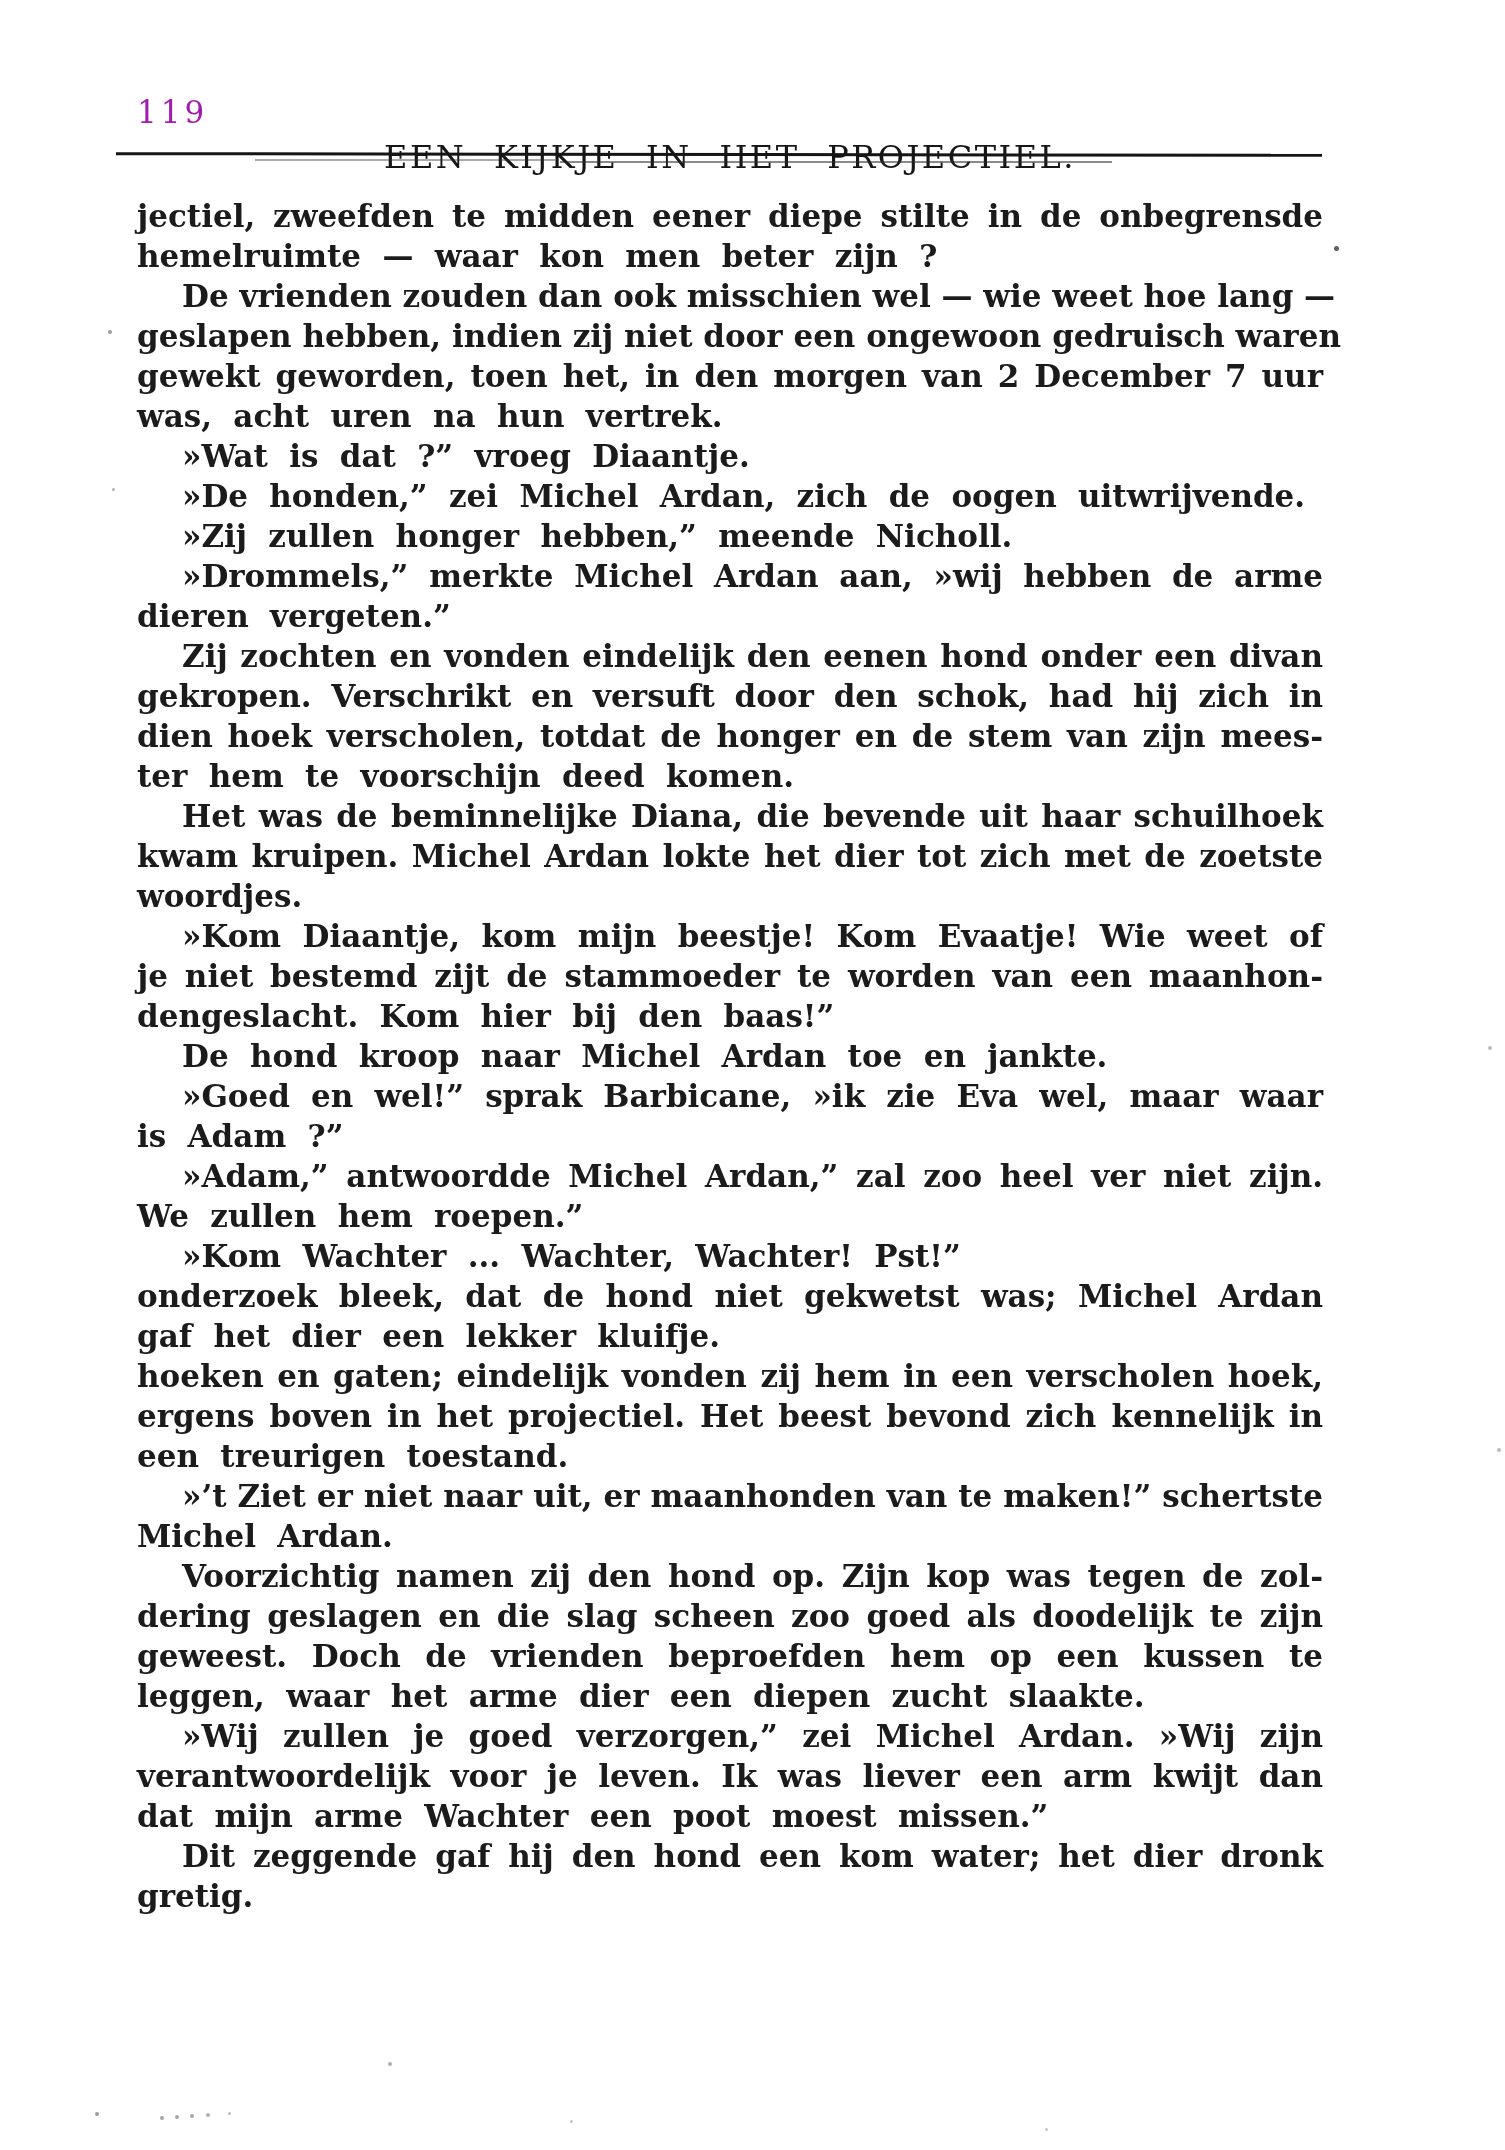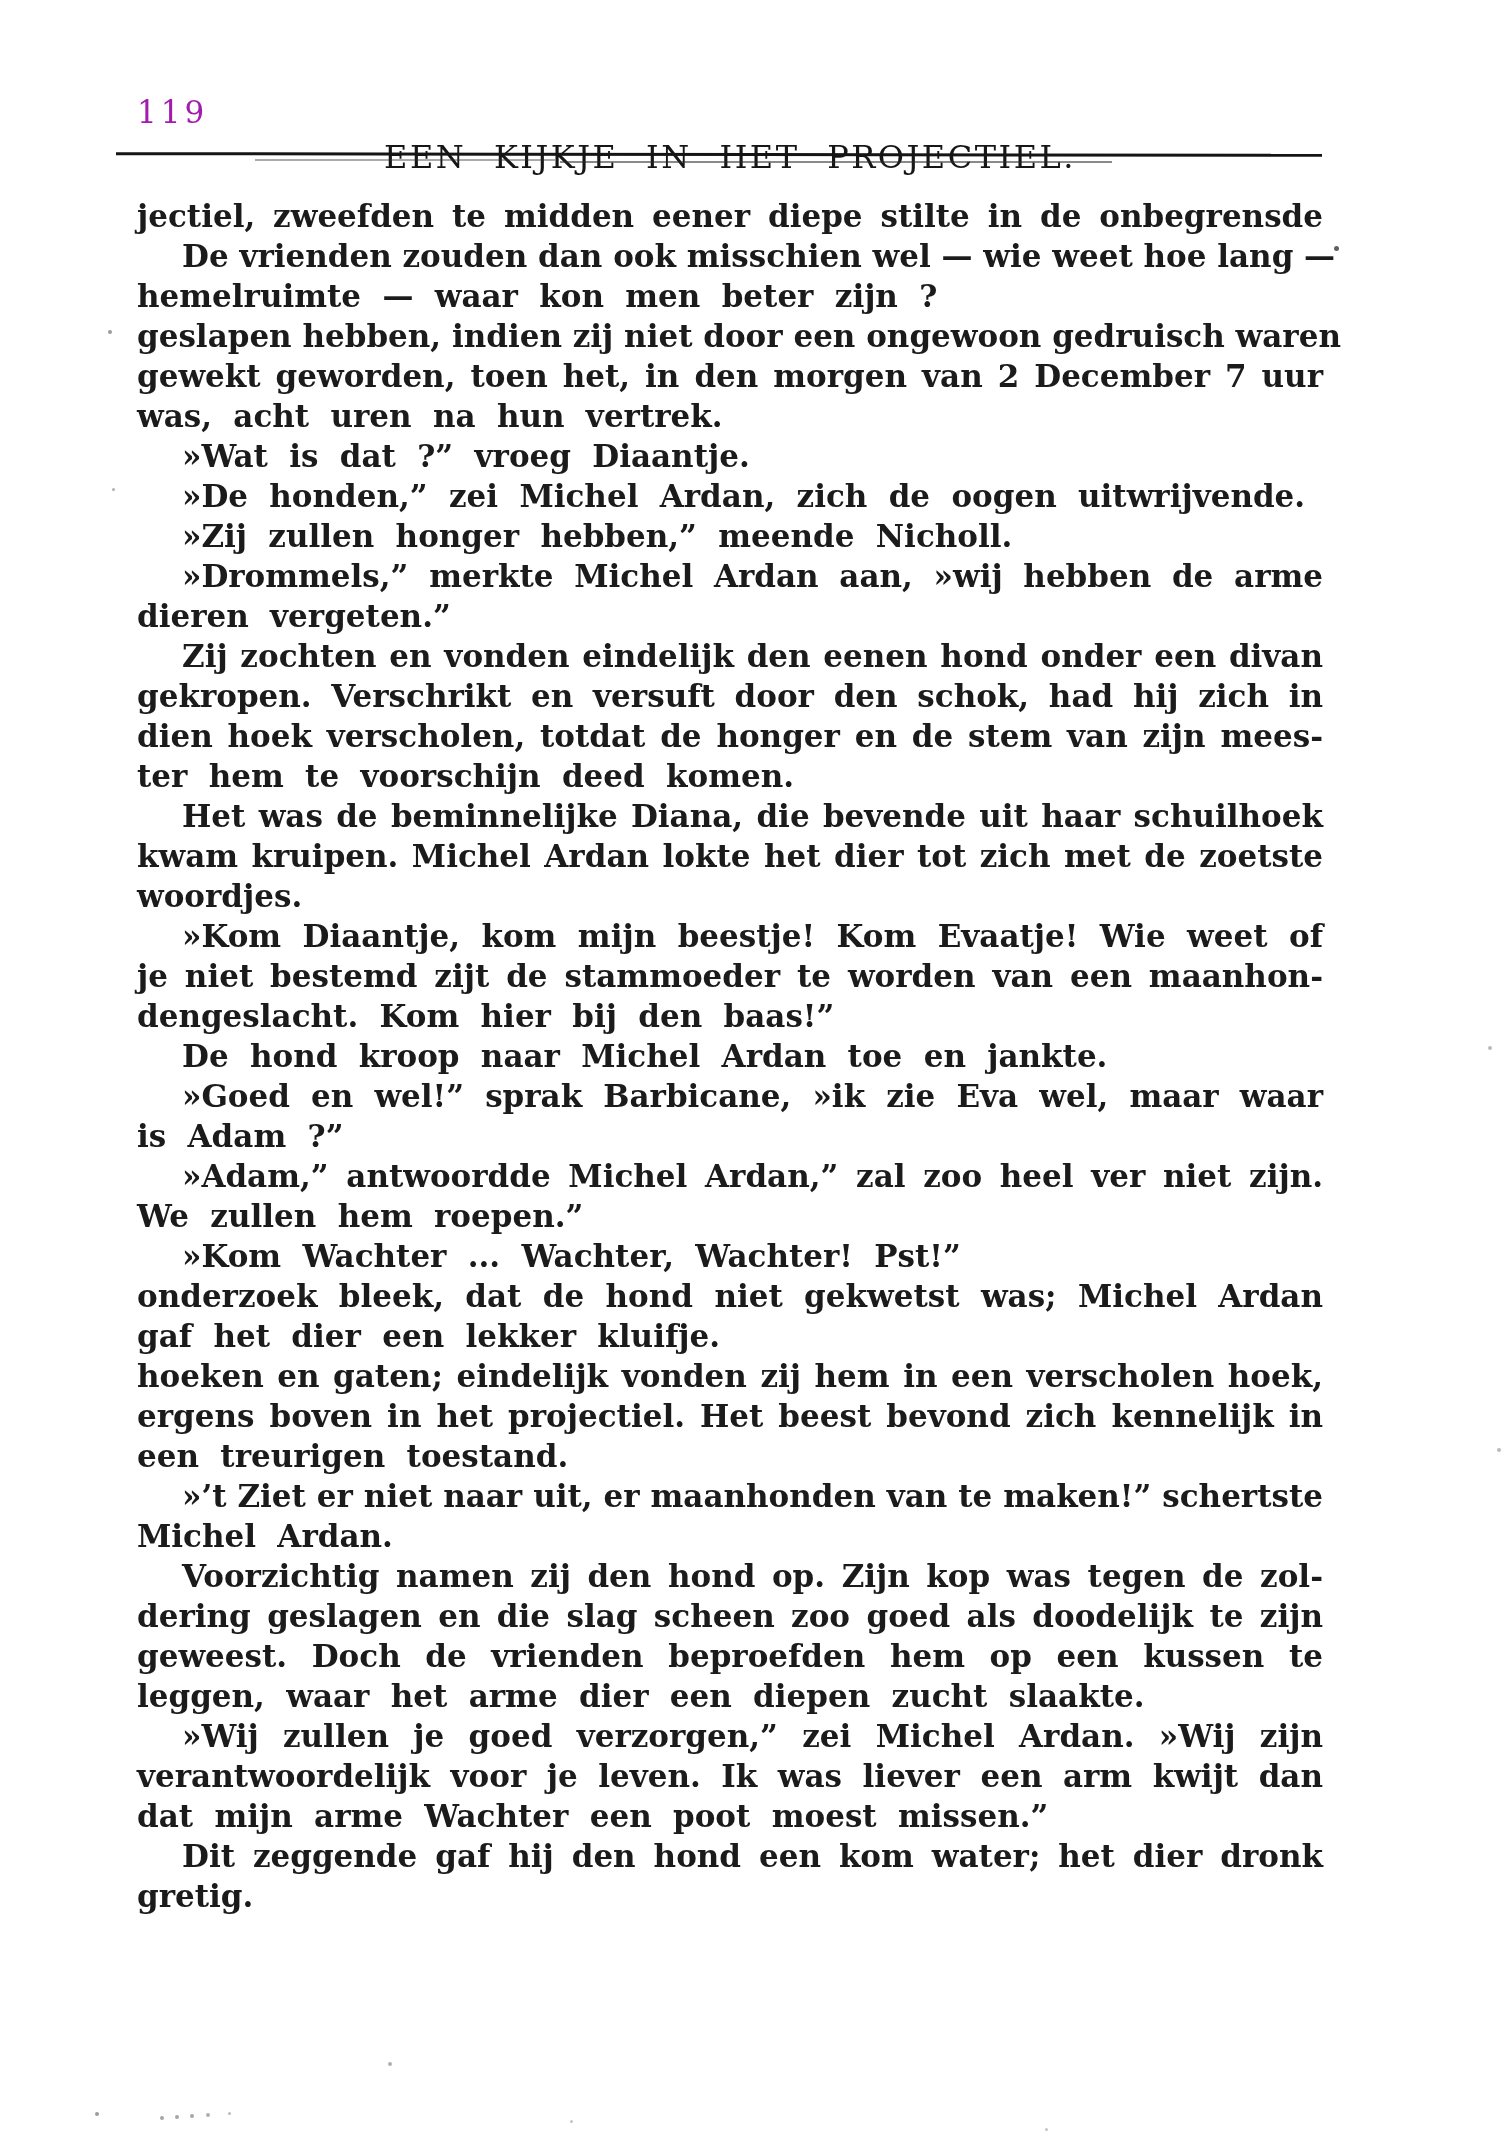--- a/index.html
+++ b/index.html
@@ -98,22 +98,22 @@
   <div class="running-head">EEN KIJKJE IN HET PROJECTIEL.</div>
 
   <div class="page-number">119</div>
 
   <div class="header-rule"></div>
   <div class="header-rule-echo-1"></div>
   <div class="header-rule-echo-2"></div>
 
   <div class="text-block">
       <div class="text-line">jectiel, zweefden te midden eener diepe stilte in de onbegrensde</div>
+      <div class="text-line para-end">hemelruimte — waar kon men beter zijn ?</div>
       <div class="text-line indent">De vrienden zouden dan ook misschien wel — wie weet hoe lang —</div>
-      <div class="text-line para-end">hemelruimte — waar kon men beter zijn ?</div>
       <div class="text-line">geslapen hebben, indien zij niet door een ongewoon gedruisch waren</div>
       <div class="text-line">gewekt geworden, toen het, in den morgen van 2 December 7 uur</div>
       <div class="text-line para-end">was, acht uren na hun vertrek.</div>
       <div class="text-line indent para-end">»Wat is dat ?” vroeg Diaantje.</div>
       <div class="text-line indent para-end">»De honden,” zei Michel Ardan, zich de oogen uitwrijvende.</div>
       <div class="text-line indent para-end">»Zij zullen honger hebben,” meende Nicholl.</div>
       <div class="text-line indent">»Drommels,” merkte Michel Ardan aan, »wij hebben de arme</div>
       <div class="text-line para-end">dieren vergeten.”</div>
       <div class="text-line indent">Zij zochten en vonden eindelijk den eenen hond onder een divan</div>
       <div class="text-line">gekropen. Verschrikt en versuft door den schok, had hij zich in</div>

